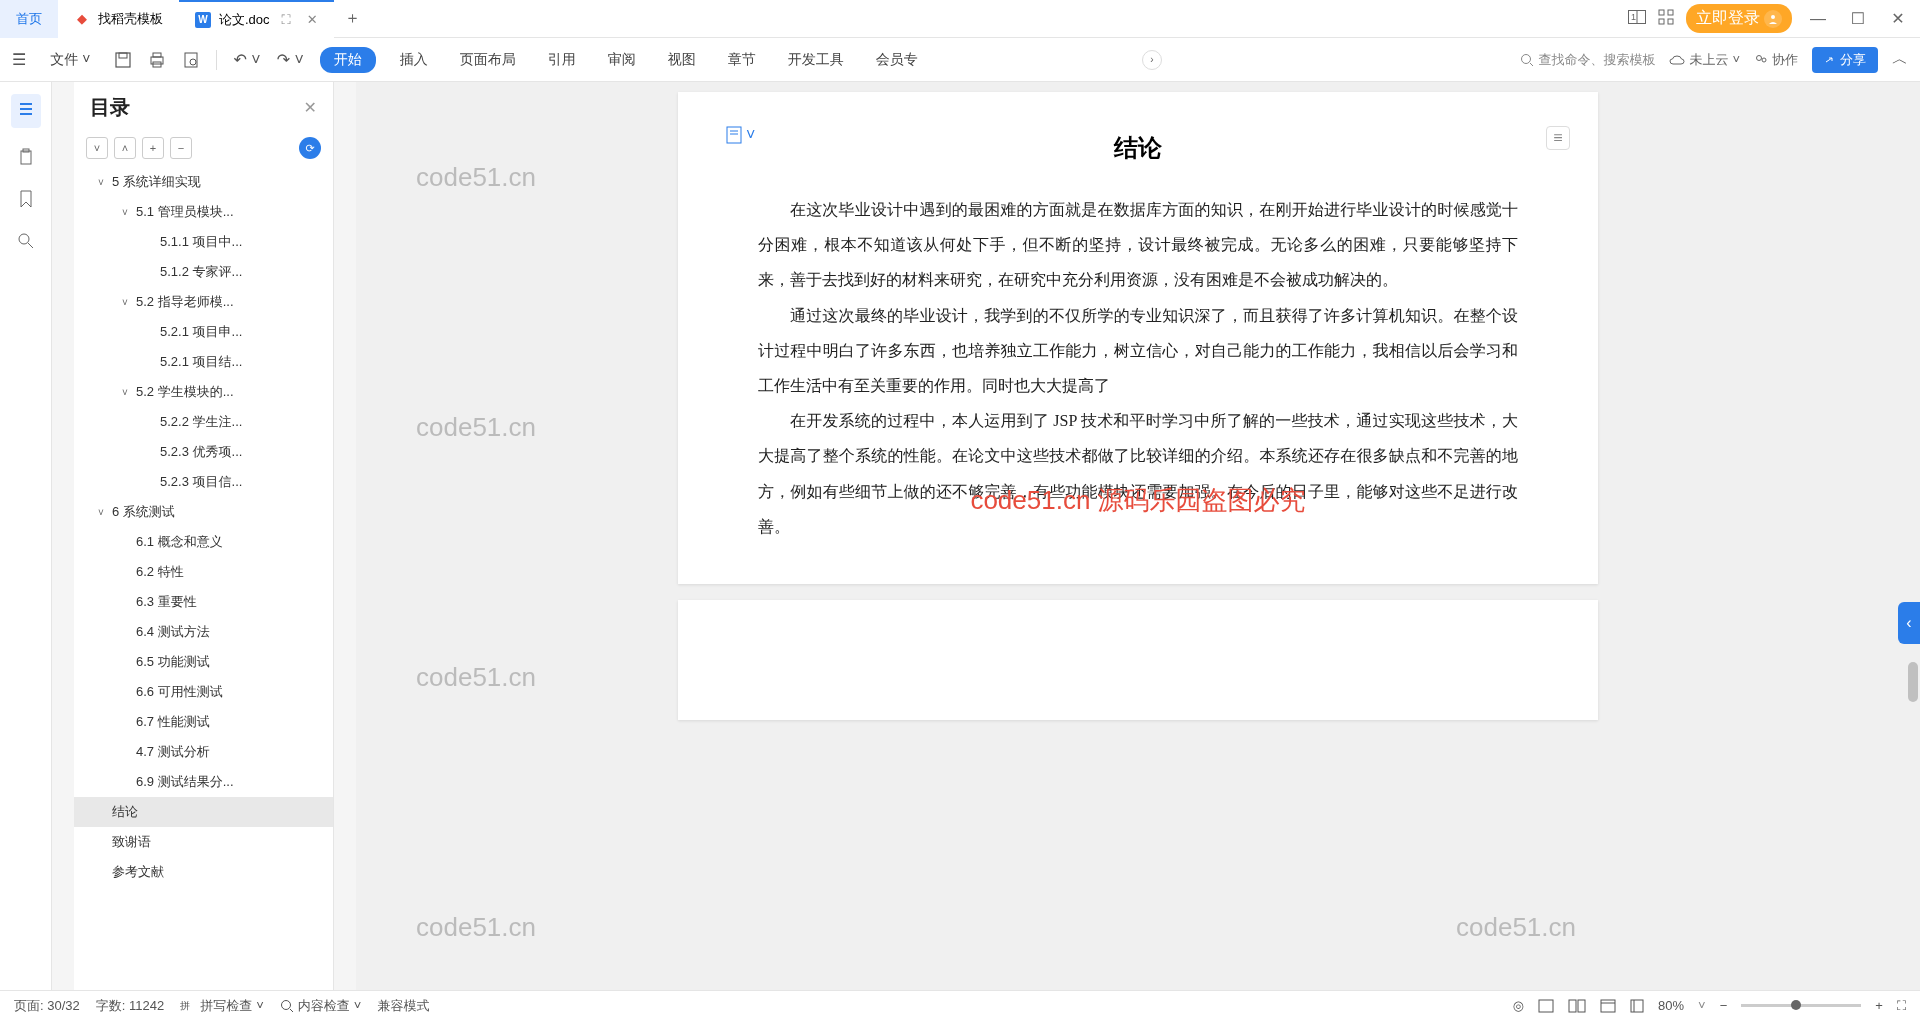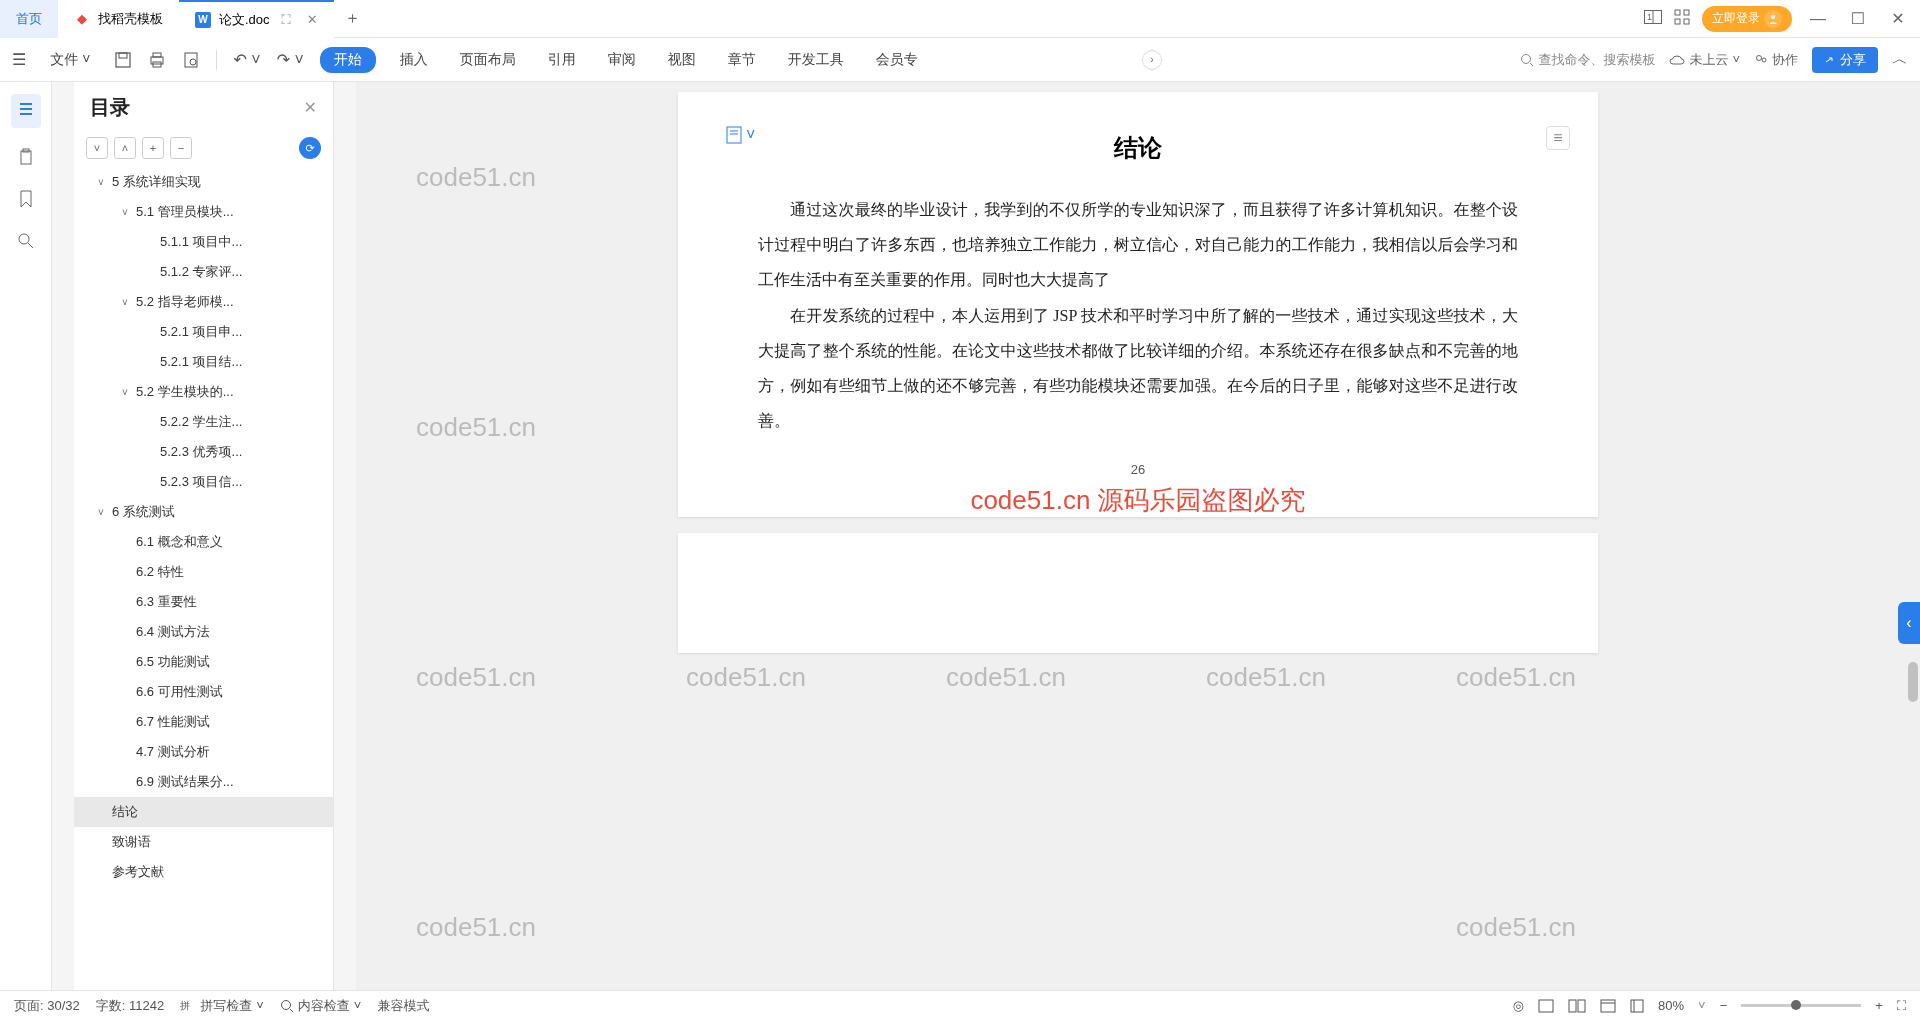--- a/index.html
+++ b/index.html
@@ -10,21 +10,21 @@
 .tab.template { background: #fff; }
 .tab.active { background: #fff; border-top: 2px solid #2b7de9; }
 .tab-icon { width: 16px; height: 16px; display: flex; align-items: center; justify-content: center; }
 .tab-icon.red { color: #e74c3c; }
 .tab-icon.blue { background: #2b7de9; color: #fff; border-radius: 2px; font-size: 10px; font-weight: bold; }
 .tab-close { color: #888; margin-left: 8px; }
 .tab-restore { color: #888; margin-left: 4px; }
 .tab-add { width: 38px; display: flex; align-items: center; justify-content: center; color: #666; cursor: pointer; }
 .titlebar-right { margin-left: auto; display: flex; align-items: center; gap: 12px; padding-right: 8px; }
 .titlebar-icon { color: #666; cursor: pointer; }
-.login-btn { background: #ffa726; color: #fff; border-radius: 14px; padding: 4px 10px; font-size: 12px; display: flex; align-items: center; gap: 4px; }
+.login-btn { background: #ffa726; color: #fff; border-radius: 14px; padding: 4px 10px; font-size: 16px; display: flex; align-items: center; gap: 4px; }
 .login-avatar { width: 18px; height: 18px; background: #ffb74d; border-radius: 50%; display: flex; align-items: center; justify-content: center; }
 .window-btn { width: 28px; display: flex; align-items: center; justify-content: center; color: #666; cursor: pointer; }
 
 .ribbon { height: 44px; background: #fff; display: flex; align-items: center; padding: 0 12px; gap: 16px; border-bottom: 1px solid #e5e5e5; position: relative; }
 .ribbon-icon { color: #555; cursor: pointer; display: flex; align-items: center; }
 .ribbon-sep { width: 1px; height: 20px; background: #ddd; }
 .ribbon-tab { font-size: 14px; color: #444; cursor: pointer; padding: 4px 8px; }
 .ribbon-tab.active { background: #2b7de9; color: #fff; border-radius: 12px; padding: 4px 14px; }
 .ribbon-right { margin-left: auto; display: flex; align-items: center; gap: 14px; }
 .search-bar { display: flex; align-items: center; gap: 4px; color: #888; font-size: 13px; }
@@ -338,23 +338,23 @@
     <span class="watermark" style="left:850px;top:330px">code51.cn</span>
 
     <div class="page">
       <div class="page-icon"><svg width="16" height="18" viewBox="0 0 16 18">
             <rect x="1" y="1" width="14" height="16" fill="none" stroke="#2b7de9"></rect>
             <line x1="4" y1="5" x2="12" y2="5" stroke="#2b7de9"></line>
             <line x1="4" y1="8" x2="12" y2="8" stroke="#2b7de9"></line>
           </svg> ˅</div>
       <div class="page-collapse">≡</div>
       <h1 class="doc-title">结论</h1>
+      <p class="doc-para">在这次毕业设计中遇到的最困难的方面就是在数据库方面的知识，在刚开始进行毕业设计的时候感觉十分困难，根本不知道该从何处下手，但不断的坚持，设计最终被完成。无论多么的困难，只要能够坚持下来，善于去找到好的材料来研究，在研究中充分利用资源，没有困难是不会被成功解决的。</p>
       <p class="doc-para">通过这次最终的毕业设计，我学到的不仅所学的专业知识深了，而且获得了许多计算机知识。在整个设计过程中明白了许多东西，也培养独立工作能力，树立信心，对自己能力的工作能力，我相信以后会学习和工作生活中有至关重要的作用。同时也大大提高了</p>
       <p class="doc-para">在开发系统的过程中，本人运用到了 JSP 技术和平时学习中所了解的一些技术，通过实现这些技术，大大提高了整个系统的性能。在论文中这些技术都做了比较详细的介绍。本系统还存在很多缺点和不完善的地方，例如有些细节上做的还不够完善，有些功能模块还需要加强。在今后的日子里，能够对这些不足进行改善。</p>
-      <div class="page-num">26</div>
     </div>
     <div class="page-gap"></div>
     <div class="page2">
     </div>
 
     <div class="wm-overlay">code51.cn 源码乐园盗图必究</div>
     <div class="scrollbar-right">
         <div class="scrollbar-thumb"></div>
       </div>
     <div class="feedback-tab">‹</div>

